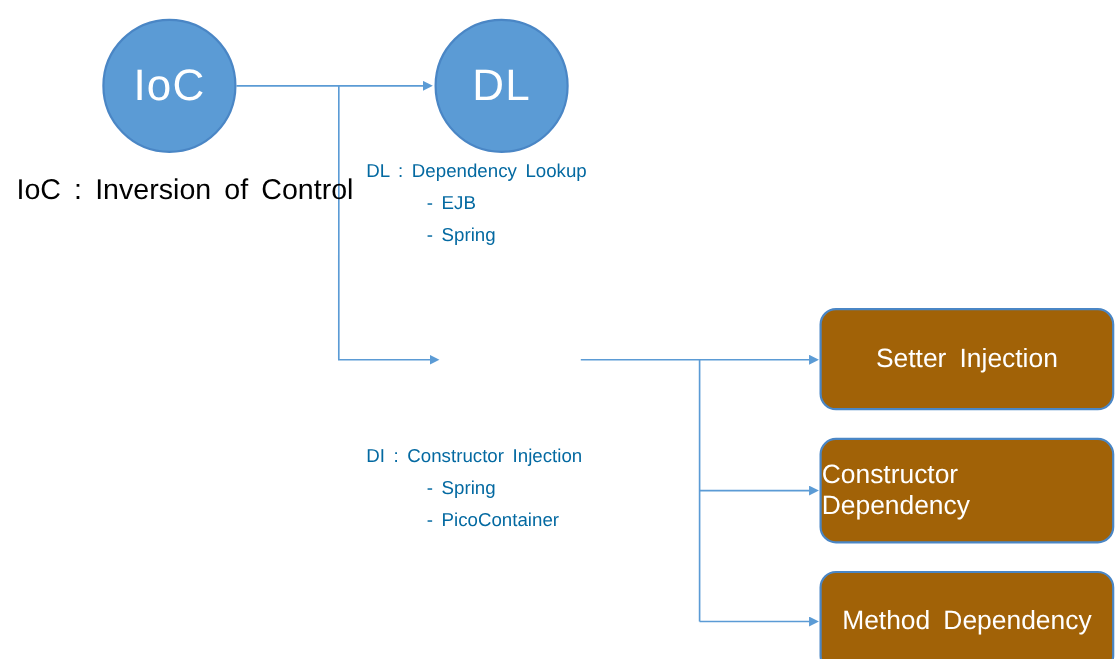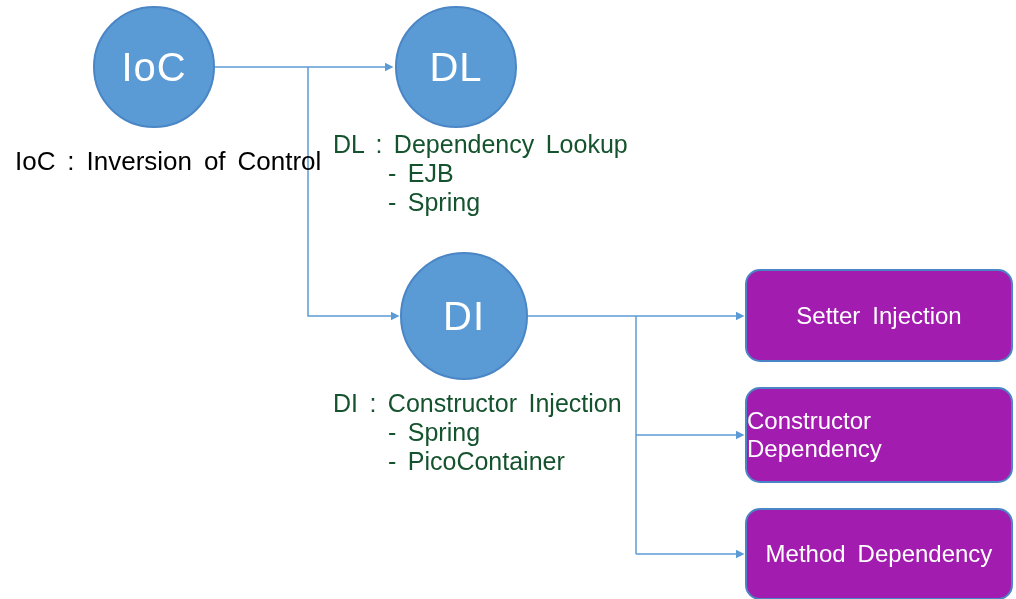--- a/index.html
+++ b/index.html
@@ -4,21 +4,21 @@
 <style>
   html, body { margin: 0; padding: 0; }
   body {
     width: 1016px; height: 599px;
     background: #ffffff;
     font-family: "Liberation Sans", sans-serif;
     overflow: hidden;
     position: relative;
   }
   #canvas {
-    position: absolute; left: 0; top: 5px;
+    position: absolute; left: 0; top: 16px;
     width: 1016px; height: 536px;
     background: #ffffff;
   }
   #connectors {
     position: absolute; left: 0; top: 0;
     width: 1016px; height: 599px;
   }
   .circle {
     position: absolute;
     box-sizing: border-box;
@@ -31,21 +31,21 @@
     font-weight: 300;
     letter-spacing: 1px;
   }
   #circle-ioc { left: 93px;  top: 1px;   width: 122px; height: 122px; }
   #circle-dl  { left: 395px; top: 1px;   width: 122px; height: 122px; text-align: center; }
   #circle-di  { left: 400px; top: 247px; width: 128px; height: 128px; }
   .box {
     position: absolute;
     left: 745px; width: 268px;
     box-sizing: border-box;
-    background: #a21caf;
+    background: #a16207;
     border: 2px solid #4A86C5;
     border-radius: 15px;
     display: flex; align-items: center; justify-content: center;
     color: #ffffff;
     font-size: 24px;
     font-weight: 300;
     word-spacing: 0.22em;
   }
   #box-setter      { top: 264px; height: 93px; }
   #box-constructor { top: 382px; height: 96px; }
@@ -54,22 +54,22 @@
     position: absolute;
     color: #000000;
     font-size: 26px;
     line-height: 26px;
     word-spacing: 0.18em;
     white-space: nowrap;
   }
   #caption-ioc { left: 15px; top: 143px; }
   .note-block {
     position: absolute;
-    color: #14532d;
-    font-size: 25px;
+    color: #0369a1;
+    font-size: 17px;
     line-height: 29px;
     word-spacing: 0.18em;
     white-space: nowrap;
   }
   #note-dl { left: 333px; top: 125px; }
   #note-di { left: 333px; top: 384px; }
   .note-item { padding-left: 7px; margin-left: 48px; }
 </style>
 </head>
 <body>
@@ -91,23 +91,20 @@
   </svg>
 
   <div class="circle" id="circle-ioc">
     <span>IoC</span>
   </div>
 
   <div class="circle" id="circle-dl">
     <span>DL</span>
   </div>
 
-  <div class="circle" id="circle-di">
-    <span>DI</span>
-  </div>
 
   <div class="caption" id="caption-ioc">IoC : Inversion of Control</div>
 
   <div class="note-block" id="note-dl">
     <div>DL : Dependency Lookup</div>
     <div class="note-item">- EJB</div>
     <div class="note-item">- Spring</div>
   </div>
 
   <div class="note-block" id="note-di">

